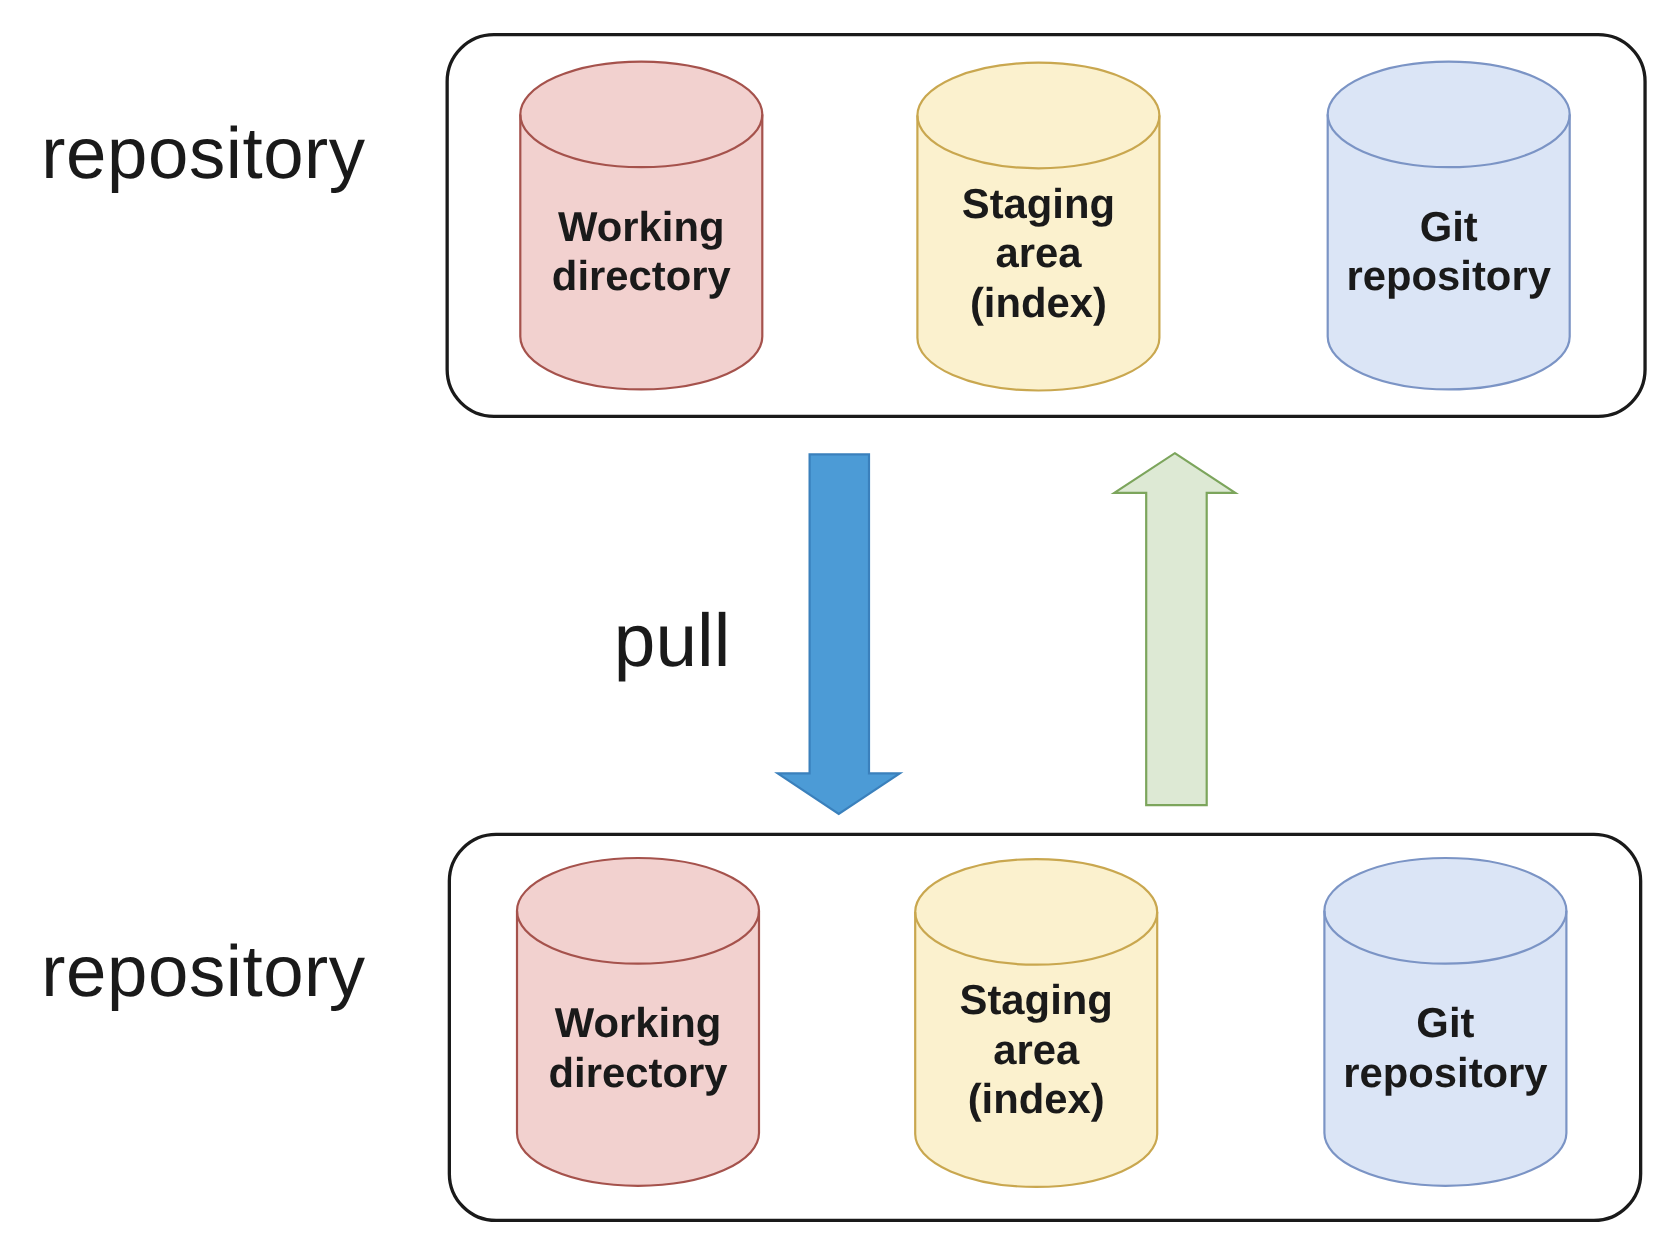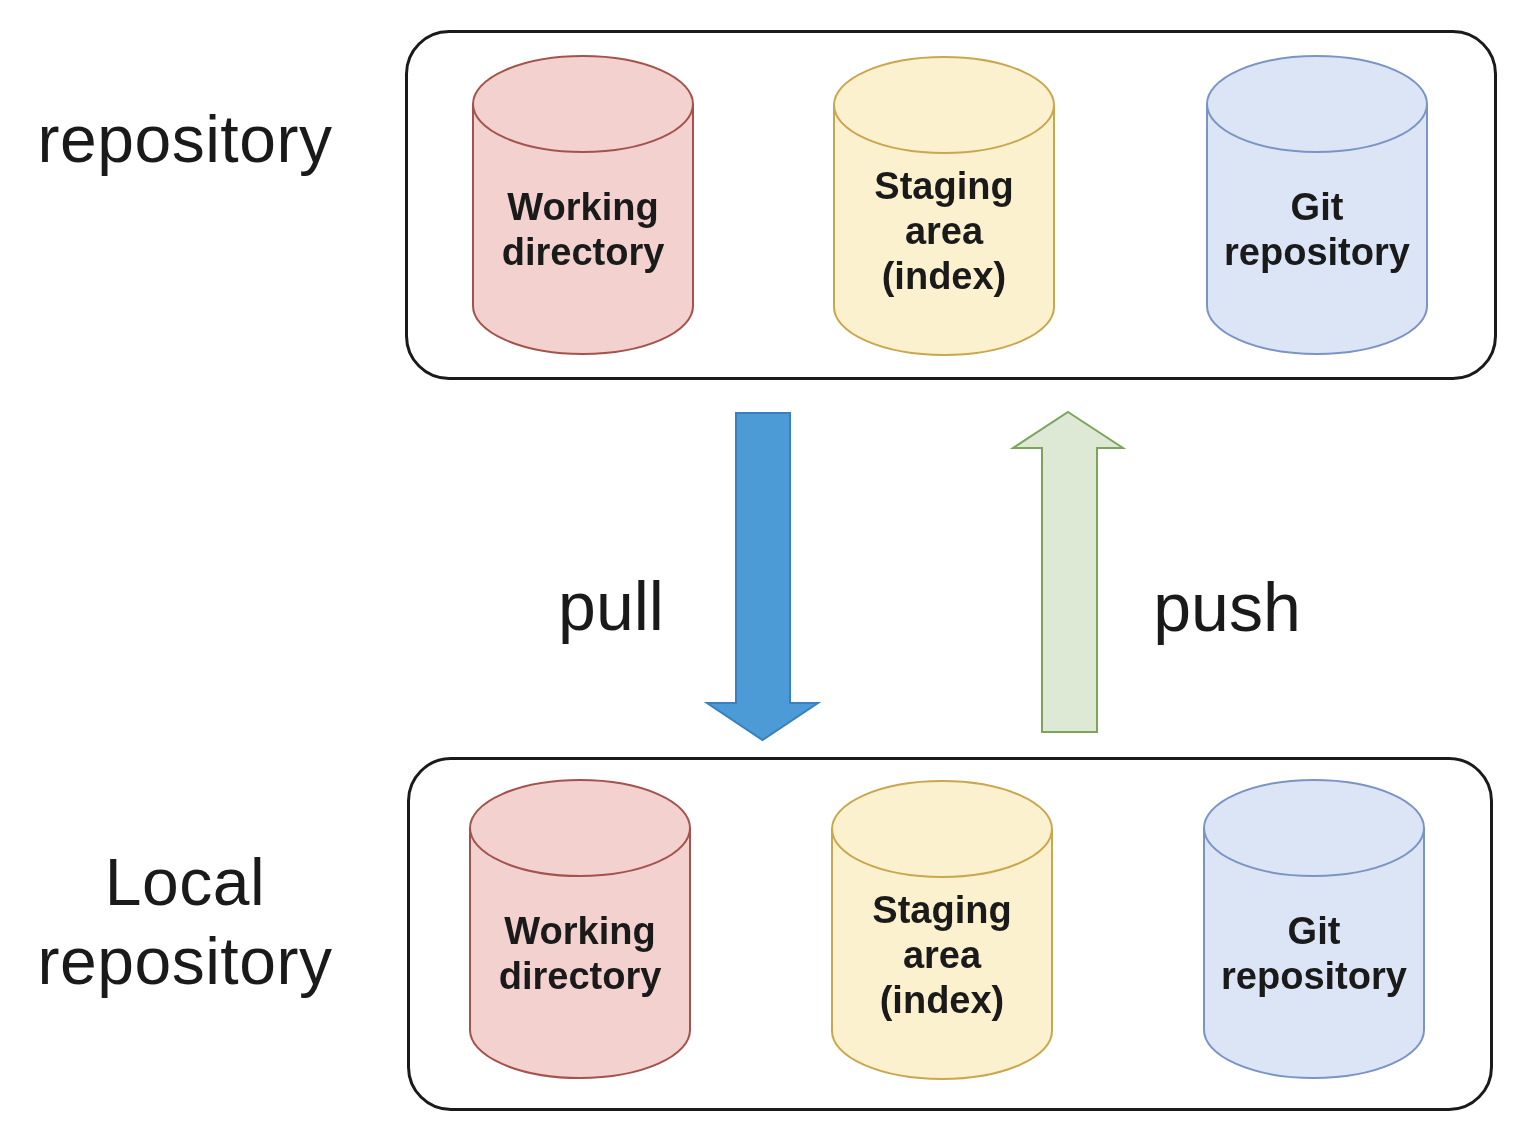--- a/index.html
+++ b/index.html
@@ -15,21 +15,21 @@
   .box-remote { left:405px; top:30px; width:1092px; height:350px; }
   .box-local  { left:407px; top:757px; width:1086px; height:354px; }
 
   .big-label {
     position:absolute; text-align:center;
     font-size:66px; line-height:79px; font-weight:400; letter-spacing:0.5px;
   }
 
   .flow-label {
     position:absolute; text-align:center;
-    font-size:68px; line-height:76px; font-weight:400;margin-top:24px;
+    font-size:68px; line-height:76px; font-weight:400;
   }
 
   .cylinder { position:absolute; width:222px; height:300px; }
   .cylinder svg { position:absolute; left:0; top:0; width:100%; height:100%; overflow:visible; }
   .cyl-body { stroke-width:2px; }
   .cyl-rim  { fill:none; stroke-width:2px; }
   .cyl-body.pink   { fill:var(--pink_fill);   stroke:var(--pink_stroke); }
   .cyl-rim.pink    { stroke:var(--pink_stroke); }
   .cyl-body.yellow { fill:var(--yellow_fill); stroke:var(--yellow_stroke); }
   .cyl-rim.yellow  { stroke:var(--yellow_stroke); }
@@ -50,21 +50,20 @@
 </head>
 <body>
 
 <div class="canvas">
 
   <div class="big-label" style="left:5px; top:100px; width:360px;">
     <div>repository</div>
   </div>
 
   <div class="big-label" style="left:5px; top:843px; width:360px;">
-    <div>Local</div>
     <div>repository</div>
   </div>
 
   <div class="repo-box box-remote"></div>
 
   <div class="repo-box box-local"></div>
 
   <div class="cylinder" style="left:472px; top:55px;">
     <svg viewBox="0 0 222 300">
       <path class="cyl-body pink" d="M1,49 A110,48 0 0 1 221,49 L221,251 A110,48 0 0 1 1,251 Z"></path>
@@ -133,15 +132,14 @@
     </div>
   </div>
 
   <svg class="arrows" viewBox="0 0 1514 1132">
     <polygon class="pull-arrow" points="736,413 790,413 790,703 818,703 762.5,740 707,703 736,703"></polygon>
     <polygon class="push-arrow" points="1068,412 1123,448 1097,448 1097,732 1042,732 1042,448 1013,448"></polygon>
   </svg>
 
   <div class="flow-label" style="left:508px; top:544px; width:206px;">pull</div>
 
-  <div class="flow-label" style="left:1124px; top:545px; width:206px;">push</div>
 
 </div>
 
 </body></html>

